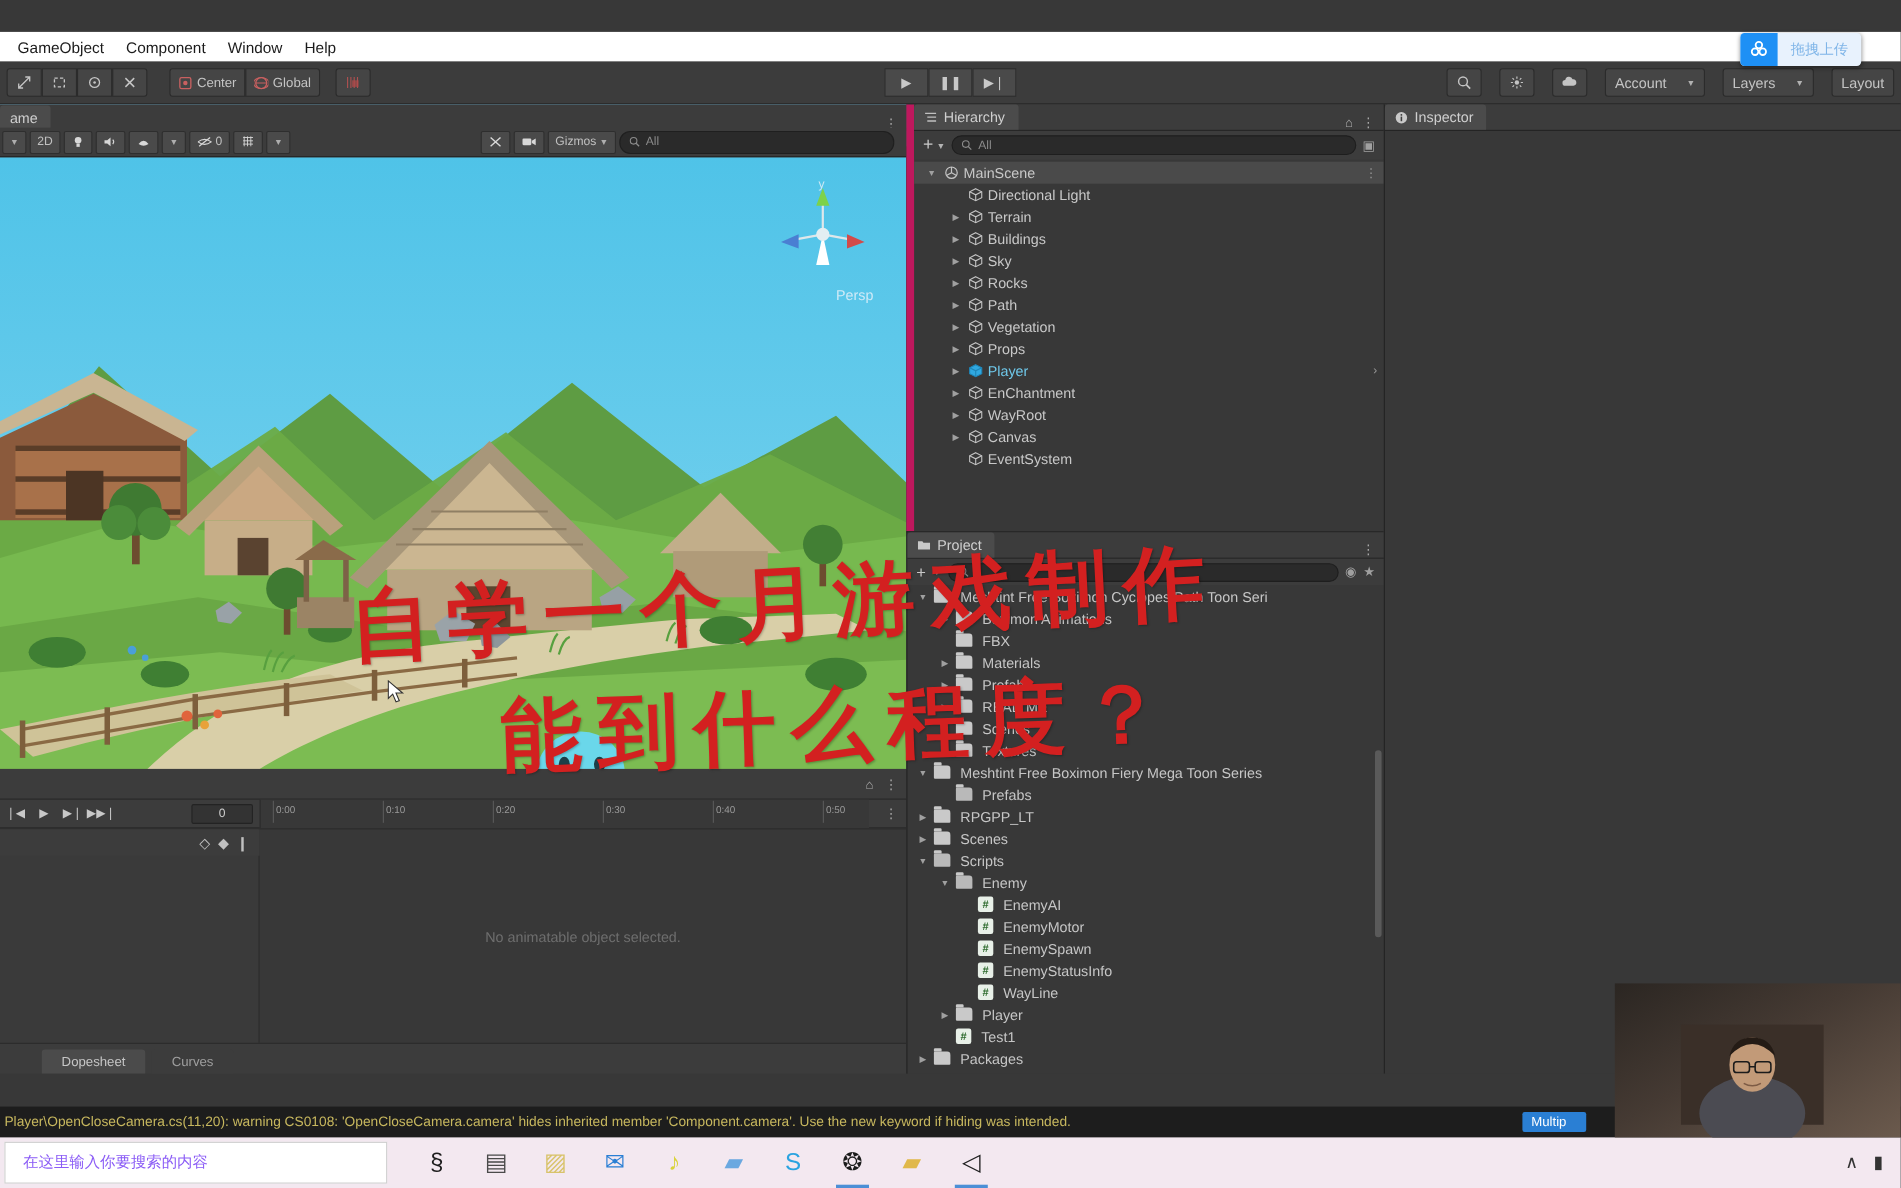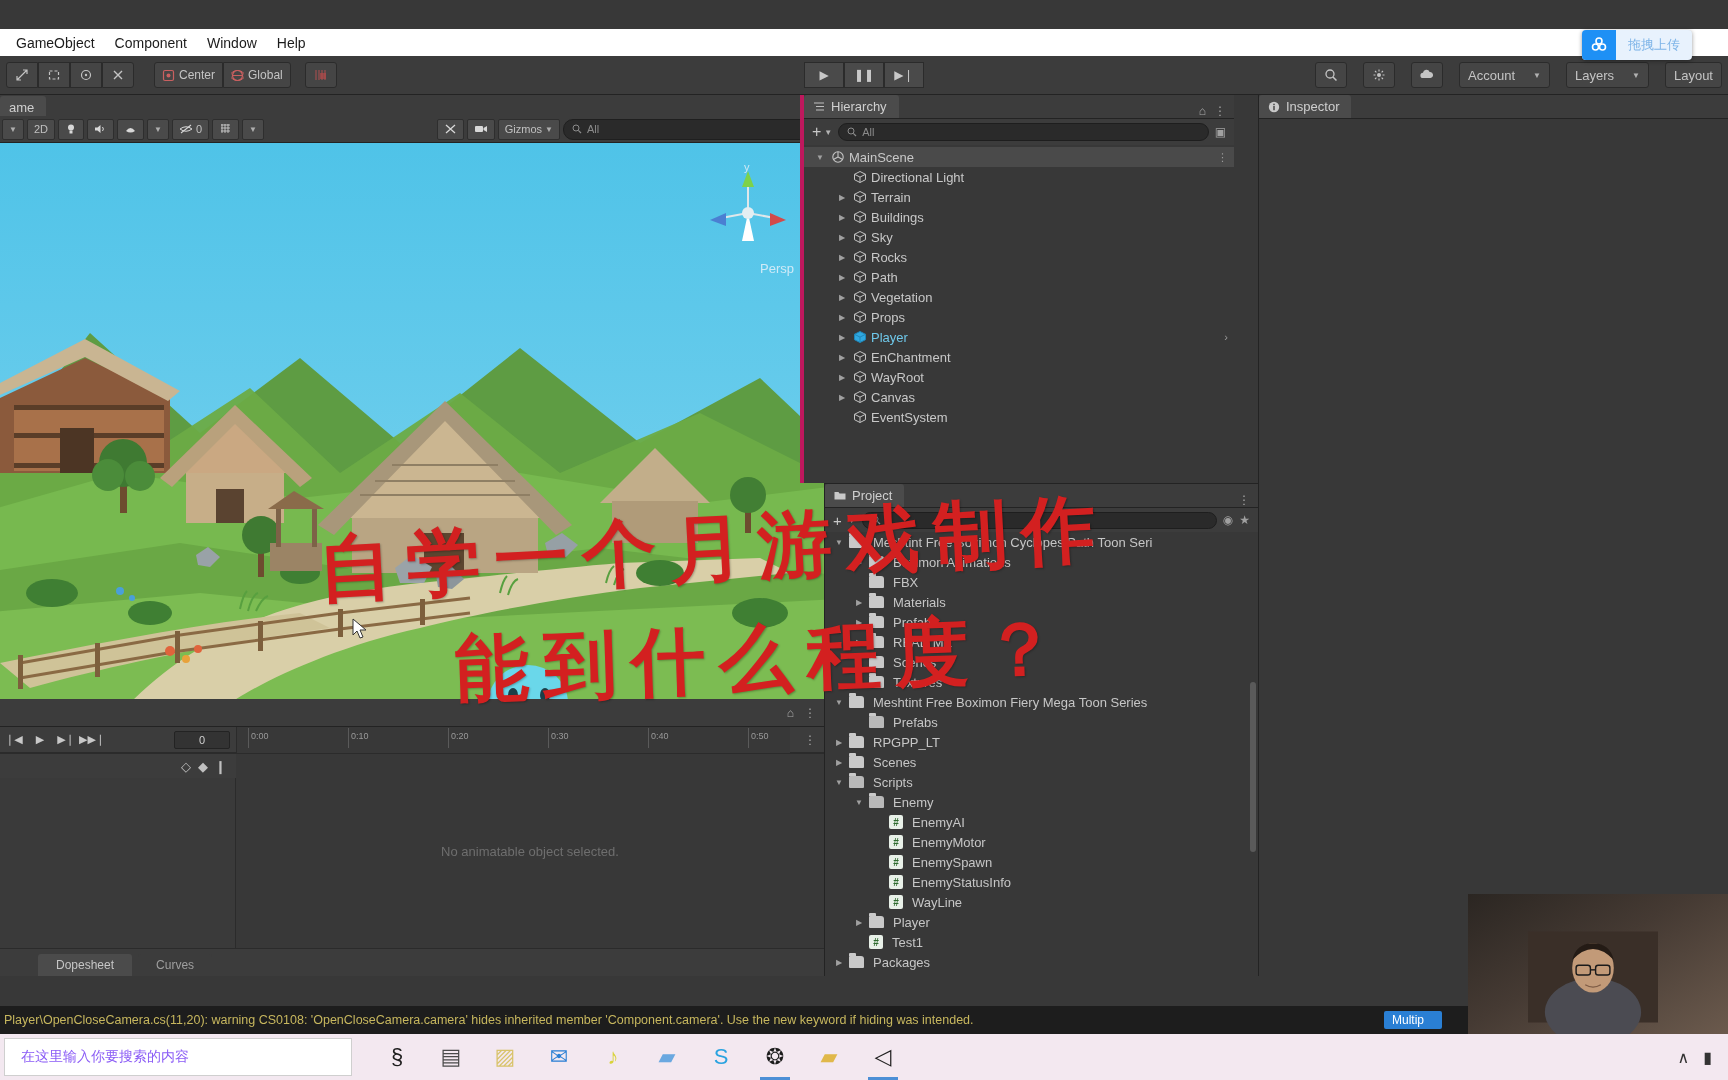--- a/index.html
+++ b/index.html
@@ -150,22 +150,22 @@
   .anim-footer{
     position:absolute; left:0; top:948px; width:824px; height:28px; background:#3c3c3c;
     display:flex; align-items:flex-end; border-top:1px solid #2b2b2b;
   }
   .foot-tab{ height:22px; padding:0 18px; background:#4b4b4b; color:#c6c6c6; font-size:12px;
              display:flex; align-items:center; border-radius:3px 3px 0 0; margin-left:38px;}
   .foot-tab.inactive{ background:#3c3c3c; color:#9f9f9f; margin-left:6px;}
 
   
   .hierarchy{
-    position:absolute; left:800px; top:95px; width:434px; height:388px; background:#383838;
-    border-left:4px solid #be185d;
+    position:absolute; left:824px; top:95px; width:434px; height:388px; background:#383838;
+    border-left:7px solid #be185d;
   }
   .h-toolbar{ height:26px; display:flex; align-items:center; gap:6px; padding:0 8px; background:#3c3c3c;}
   .h-add{ display:flex; align-items:center; gap:3px; color:#c8c8c8; font-size:16px; }
   .h-search{
     flex:1; height:18px; background:#2a2a2a; border:1px solid #1e1e1e; border-radius:9px;
     display:flex; align-items:center; gap:5px; padding:0 8px; color:#8b8b8b; font-size:11px;
   }
   .tree{ padding-top:2px; }
   .tree-row{
     height:20px; display:flex; align-items:center; gap:4px; font-size:13px; color:#c8c8c8;

